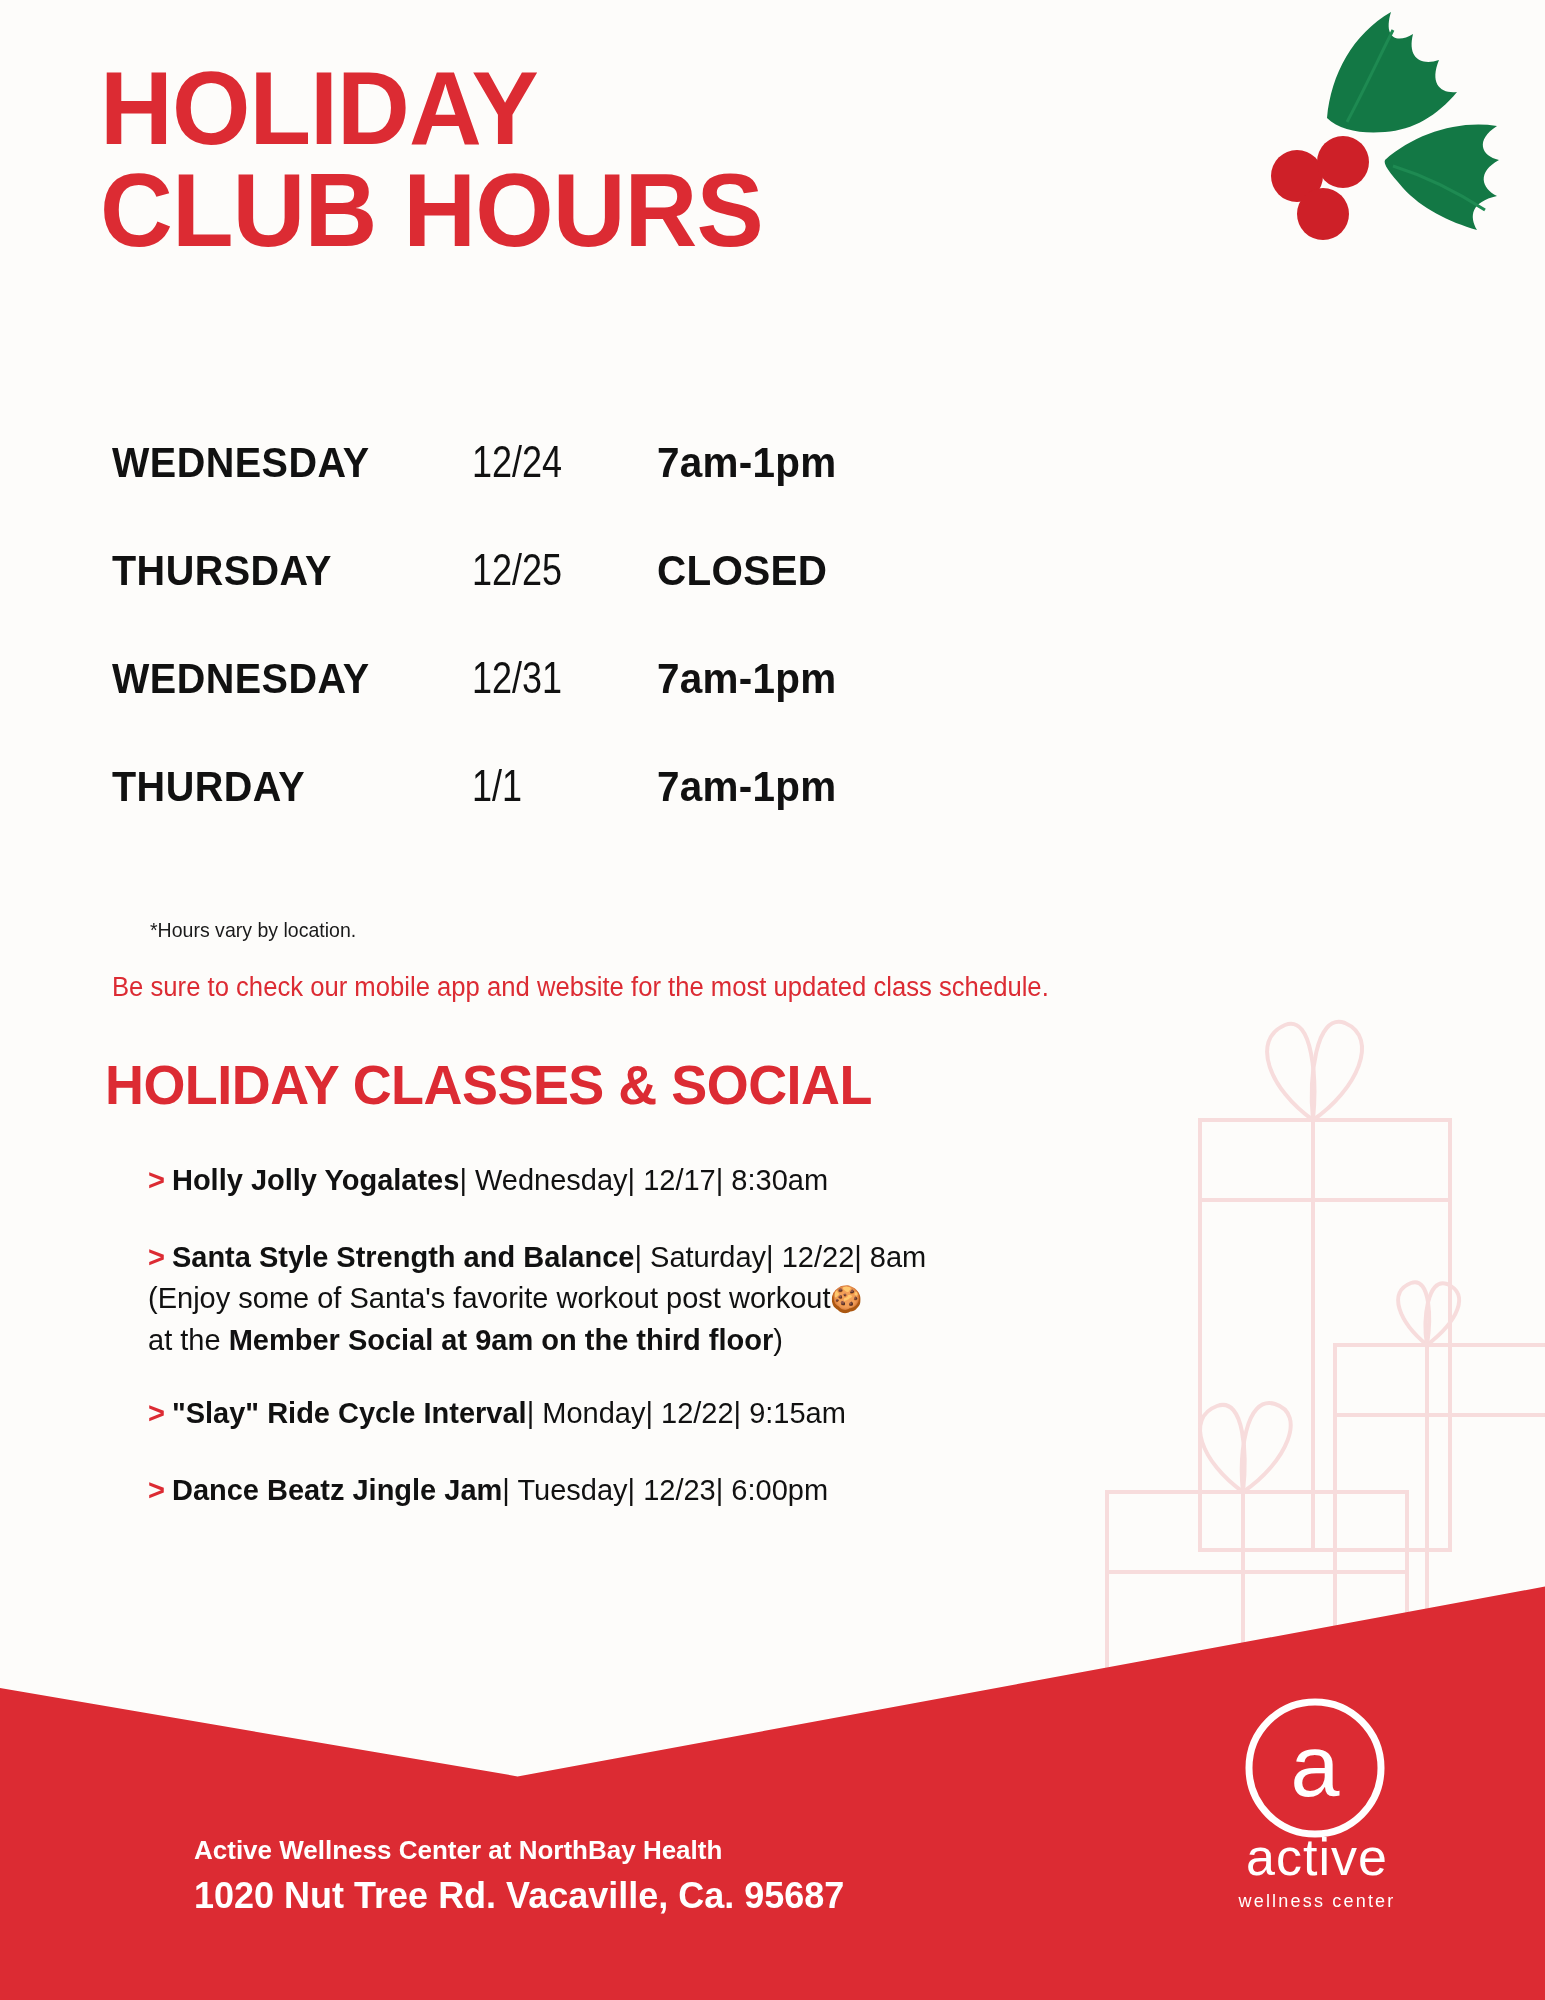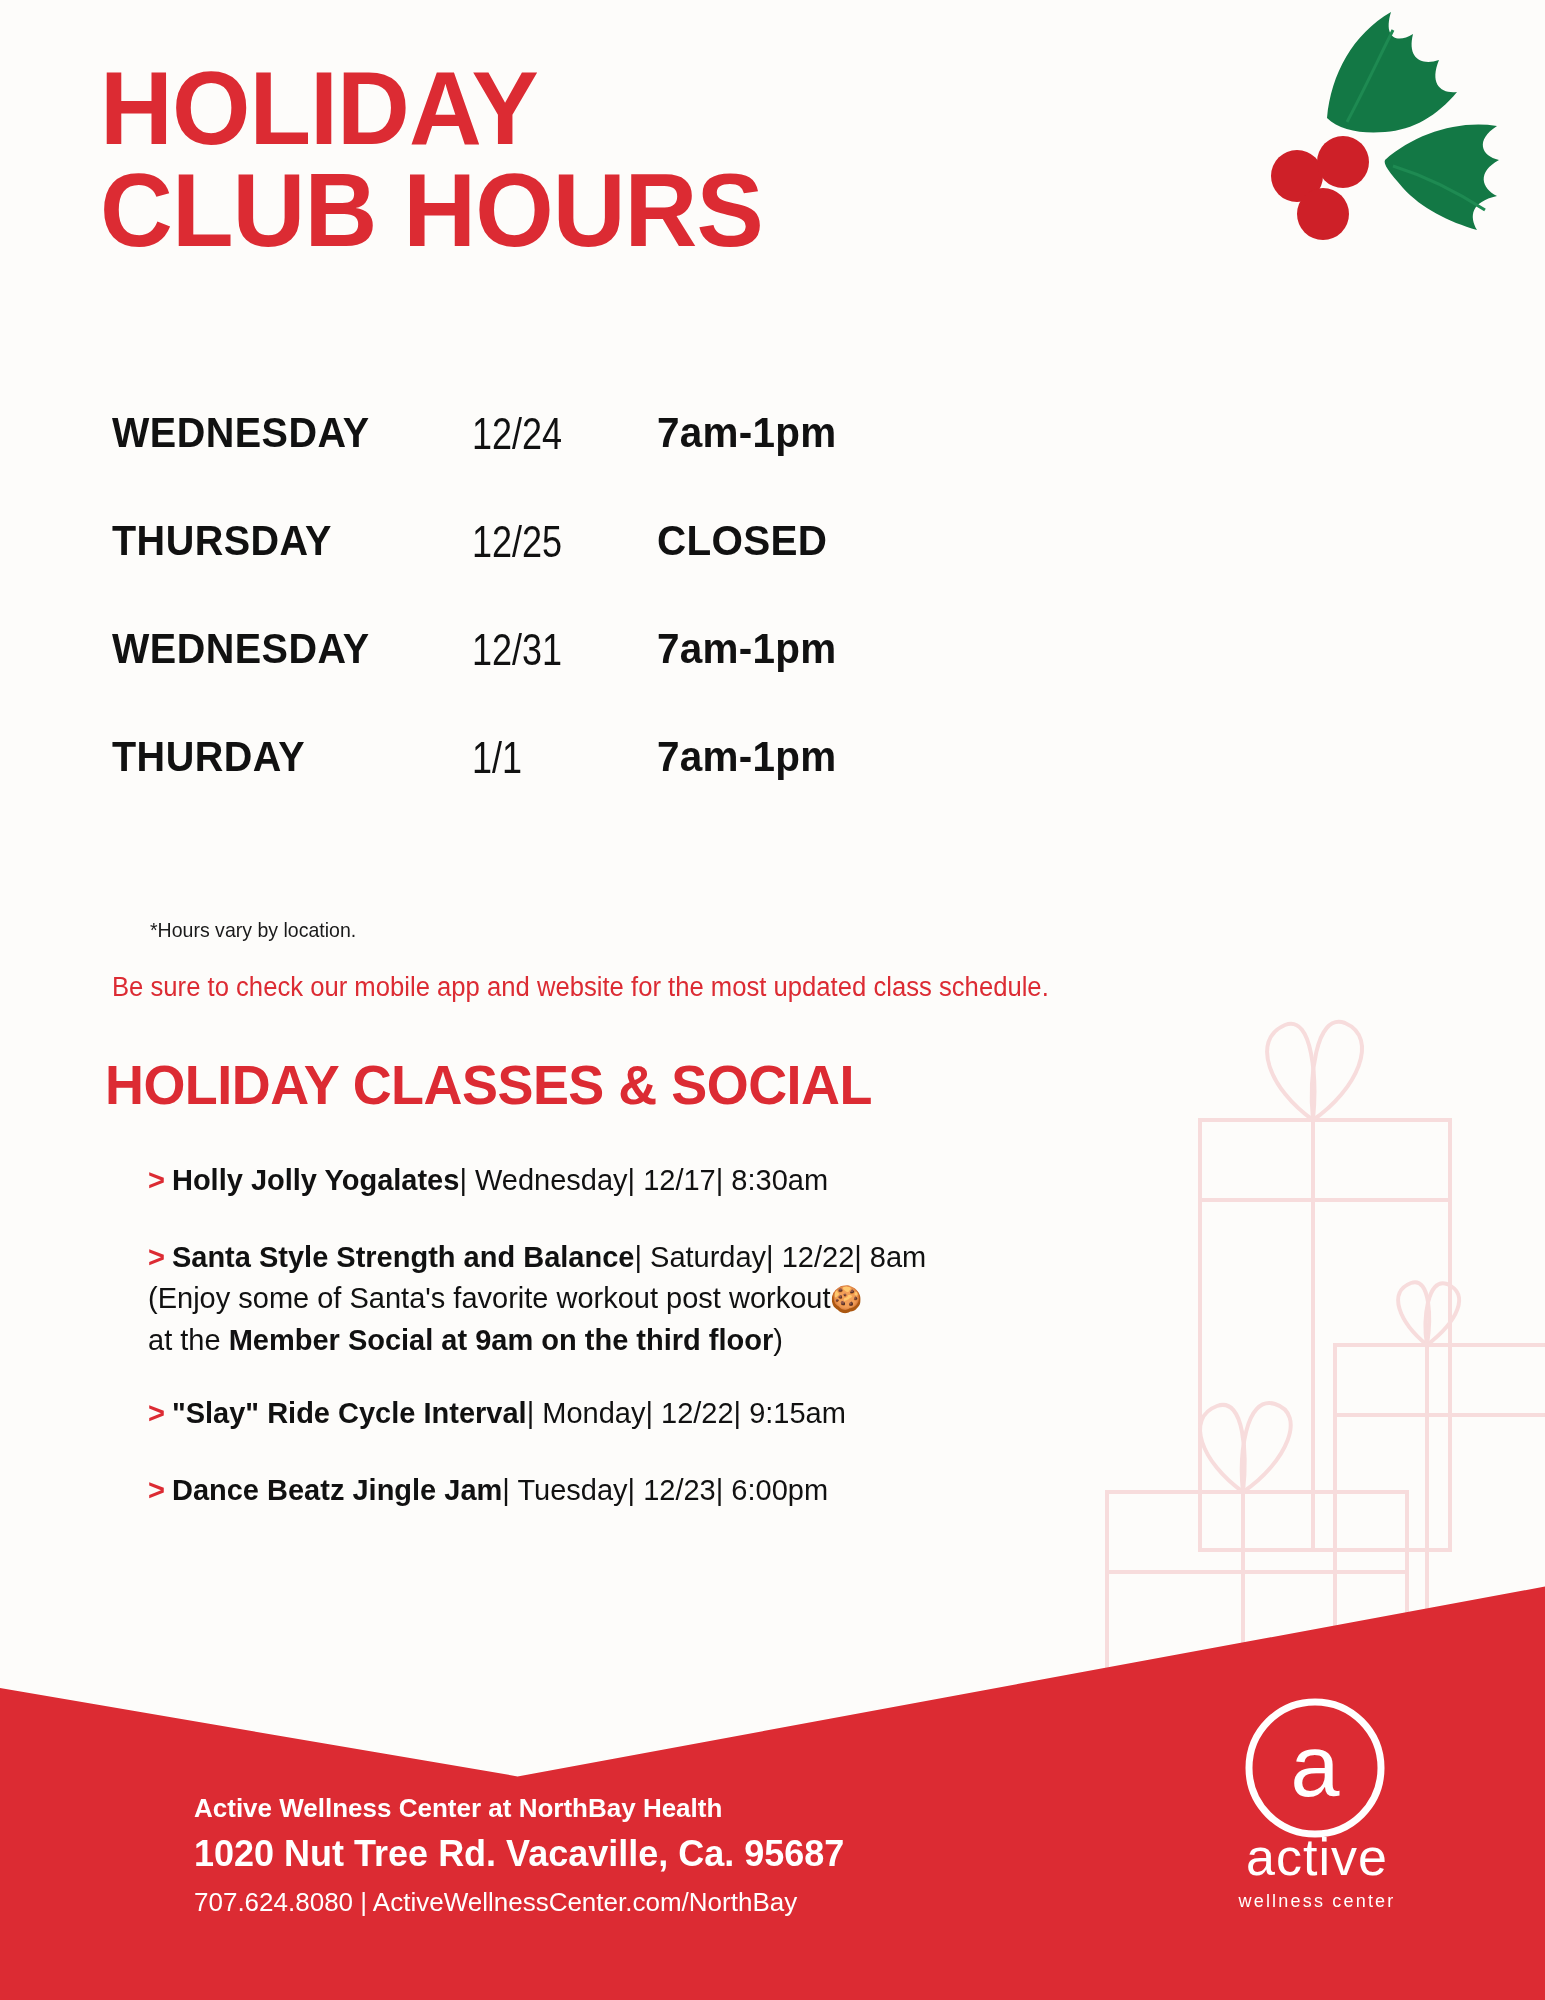--- a/index.html
+++ b/index.html
@@ -24,21 +24,21 @@
     color:#DC2B33;
     font-family:"Liberation Sans Narrow","Liberation Sans",sans-serif;
     font-weight:bold;font-size:104px;line-height:0.98;
     letter-spacing:-1px;
     transform:scaleX(0.97);transform-origin:left top;
     white-space:pre-line;
   }
 
   
   .schedule{position:absolute;left:112px;top:408px;width:900px;}
-  .row{display:flex;align-items:flex-start;height:108px;}
+  .row{display:flex;align-items:center;height:108px;}
   .day{
     width:360px;flex:0 0 360px;
     font-family:"Liberation Sans Narrow","Liberation Sans",sans-serif;
     font-weight:bold;font-size:43px;color:#111;letter-spacing:0.5px;
     transform:scaleX(0.92);transform-origin:left center;
   }
   .date{
     width:185px;flex:0 0 185px;
     font-family:"Liberation Sans Narrow","Liberation Sans",sans-serif;
     font-weight:400;font-size:45px;color:#111;
@@ -200,21 +200,20 @@
       <span class="arrow">&gt;</span><span class="bold">Dance Beatz Jingle Jam</span><span>| Tuesday| 12/23| 6:00pm</span>
     </div>
 
   </div>
 
   <div class="footer-band"></div>
 
   <div class="footer-text">
     <div class="ft1">Active Wellness Center at NorthBay Health</div>
     <div class="ft2">1020 Nut Tree Rd. Vacaville, Ca. 95687</div>
-    <div class="ft3"><span>707.624.8080</span><span>  |  </span><span>ActiveWellnessCenter.com/NorthBay</span></div>
   </div>
 
   <svg class="logo" viewBox="0 0 280 230" fill="none">
     <circle cx="140" cy="78" r="66" stroke="#ffffff" stroke-width="7" fill="none"></circle>
     <text x="140" y="106" font-family="Liberation Sans, sans-serif" font-size="88" font-weight="400" fill="#ffffff" text-anchor="middle">a</text>
   </svg>
   <div class="logo-word">
     <div class="logo-active">active</div>
     <div class="logo-sub">wellness center</div>
   </div>

